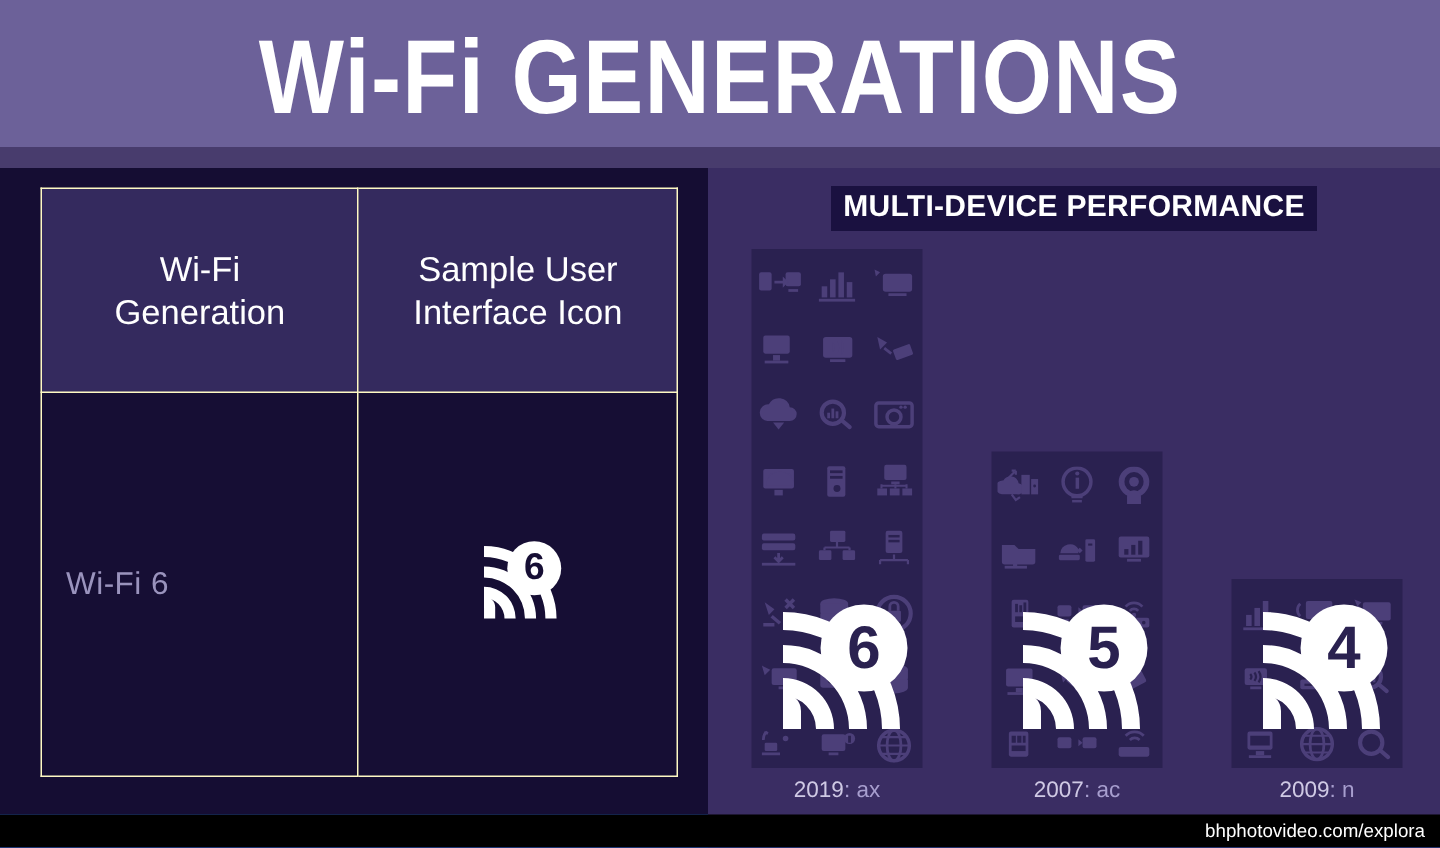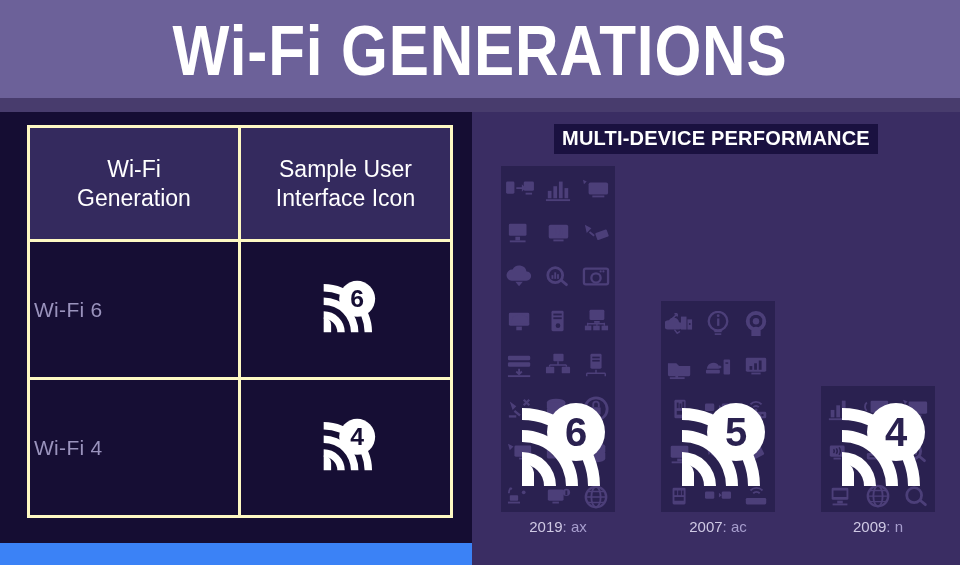--- a/index.html
+++ b/index.html
@@ -54,22 +54,22 @@
     background: #150d33;
   }
   .gen-table {
     position: absolute;
     left: 27px; top: 13px;
     width: 425px; height: 393px;
     border-collapse: collapse;
     table-layout: fixed;
   }
   .gen-table td, .gen-table th {
-    border: 3px solid #fef9c3;
-    padding: 4px;
+    border: 1px solid #fef9c3;
+    padding: 16px;
     margin: 0;
   }
   .col-gen { width: 211px; }
   .col-icon { width: 212px; }
 
   .gen-table thead th {
     background: #342a5e;
     height: 103px;
     color: #ffffff;
     font-size: 23px;
@@ -218,39 +218,20 @@
                   <path d="M14 8 a78 78 0 0 1 78 78 h-12 a66 66 0 0 0 -66 -66 z"></path>
                 </g>
                 <circle cx="68" cy="32" r="29" fill="#ffffff"></circle>
                 <text x="68" y="32" fill="#160e34" font-family="'Liberation Sans', sans-serif" font-size="40" font-weight="bold" text-anchor="middle" dominant-baseline="central">6</text>
               </svg>
             </div>
           </td>
         </tr>
 
 
-        <tr>
-          <td>
-            <span class="gen-name">Wi-Fi 4</span>
-          </td>
-          <td>
-            <div class="icon-cell-inner">
-              <svg width="62" height="62" viewBox="0 0 100 100" aria-hidden="true">
-                <g fill="#ffffff">
-                  <path d="M14 86 h12 a0 0 0 0 0 0 0 v-12 a12 12 0 0 0 -12 -12 z"></path>
-                  <path d="M14 52 a34 34 0 0 1 34 34 h-12 a22 22 0 0 0 -22 -22 z"></path>
-                  <path d="M14 30 a56 56 0 0 1 56 56 h-12 a44 44 0 0 0 -44 -44 z"></path>
-                  <path d="M14 8 a78 78 0 0 1 78 78 h-12 a66 66 0 0 0 -66 -66 z"></path>
-                </g>
-                <circle cx="68" cy="32" r="29" fill="#ffffff"></circle>
-                <text x="68" y="32" fill="#160e34" font-family="'Liberation Sans', sans-serif" font-size="40" font-weight="bold" text-anchor="middle" dominant-baseline="central">4</text>
-              </svg>
-            </div>
-          </td>
-        </tr>
 
       </tbody>
     </table>
   </div>
 
   <div class="right-panel">
 
     <div class="chart-title-wrap">
       <span class="chart-title">MULTI-DEVICE PERFORMANCE</span>
     </div>
@@ -691,14 +672,17 @@
           <text x="68" y="32" fill="#2a2150" font-family="'Liberation Sans', sans-serif" font-size="40" font-weight="bold" text-anchor="middle" dominant-baseline="central">4</text>
         </svg>
       </div>
     </div>
     <div class="bar-label" style="left:349px; top:406px; width:114px;">
       <b>2009</b><span>: </span><span>n</span>
     </div>
 
   </div>
 
+  <div class="footer">
+    <span class="footer-text">bhphotovideo.com/explora</span>
+  </div>
 
 </div>
 
 </body></html>

